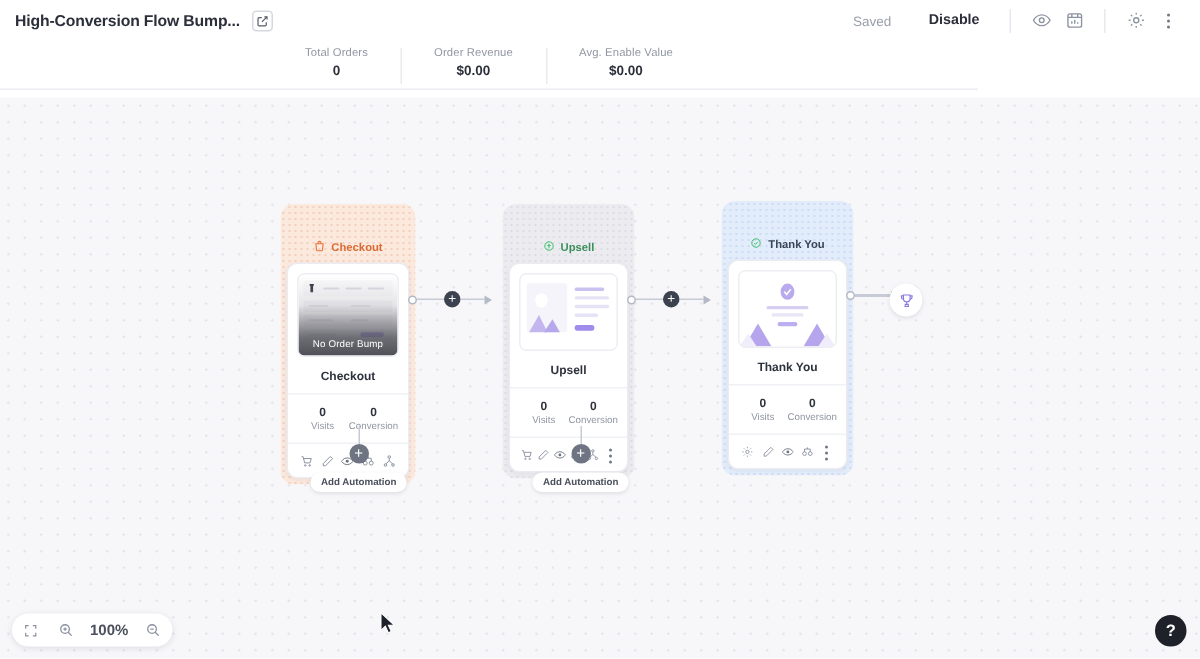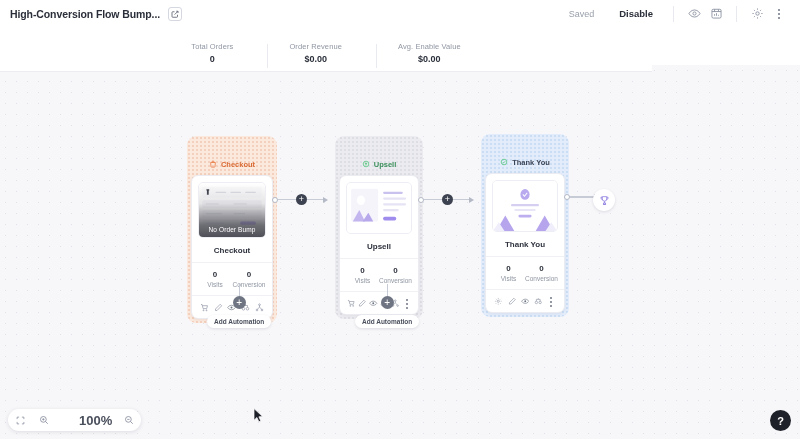--- a/index.html
+++ b/index.html
@@ -44,23 +44,23 @@
   .tb-div { width: 1px; height: 16px; background: #e7e9ef; margin: 0 9px; }
   .tb-icon {
     width: 22px; height: 22px; display: flex; align-items: center;
     justify-content: center; cursor: pointer; color: #8c93a1;
   }
   .dots-v { display: flex; flex-direction: column; gap: 2px; align-items: center; }
   .dots-v i { width: 2px; height: 2px; border-radius: 50%; background: #6f7684; display: block; }
 
   
   .statsbar {
-    position: absolute; top: 34px; left: 0; width: 652px; height: 38px;
+    position: absolute; top: 22px; left: 0; width: 652px; height: 38px;
     background: #ffffff; display: flex; align-items: center;
-    justify-content: center; gap: 12px; border-bottom: 1px solid #ececf1;
+    justify-content: center; gap: 0; border-bottom: 1px solid #ececf1;
     z-index: 15;
   }
   .stat { text-align: center; padding: 0 22px; position: relative; }
   .stat + .stat::before {
     content: ""; position: absolute; left: 0; top: 2px;
     width: 1px; height: 24px; background: #e9eaef;
   }
   .stat-label { font-size: 7.5px; color: #9096a2; margin-bottom: 3px; letter-spacing: 0.1px; }
   .stat-value { font-size: 9px; font-weight: bold; color: #2b2f3a; }
 
@@ -155,21 +155,21 @@
   }
 
   
   .zoombar {
     position: absolute; left: 8px; bottom: 8px; height: 22px;
     background: #fff; border-radius: 11px; display: flex; align-items: center;
     padding: 0 6px; gap: 10px; box-shadow: 0 1px 4px rgba(40,42,60,0.12); z-index: 20;
   }
   .zb-icon { width: 13px; height: 13px; display: flex; align-items: center;
     justify-content: center; color: #8a90a0; cursor: pointer; }
-  .zb-val { font-size: 13px; font-weight: bold; color: #4a4f5c; margin-left: 19px; }
+  .zb-val { font-size: 10px; font-weight: bold; color: #4a4f5c; }
   .help-btn {
     position: absolute; right: 9px; bottom: 8px; width: 21px; height: 21px;
     border-radius: 50%; background: #1e2129; color: #fff;
     display: flex; align-items: center; justify-content: center;
     font-size: 11px; font-weight: bold; cursor: pointer; z-index: 20;
   }
   .cursor { position: absolute; left: 253px; top: 343px; z-index: 30; }
 </style>
 </head>
 <body>

